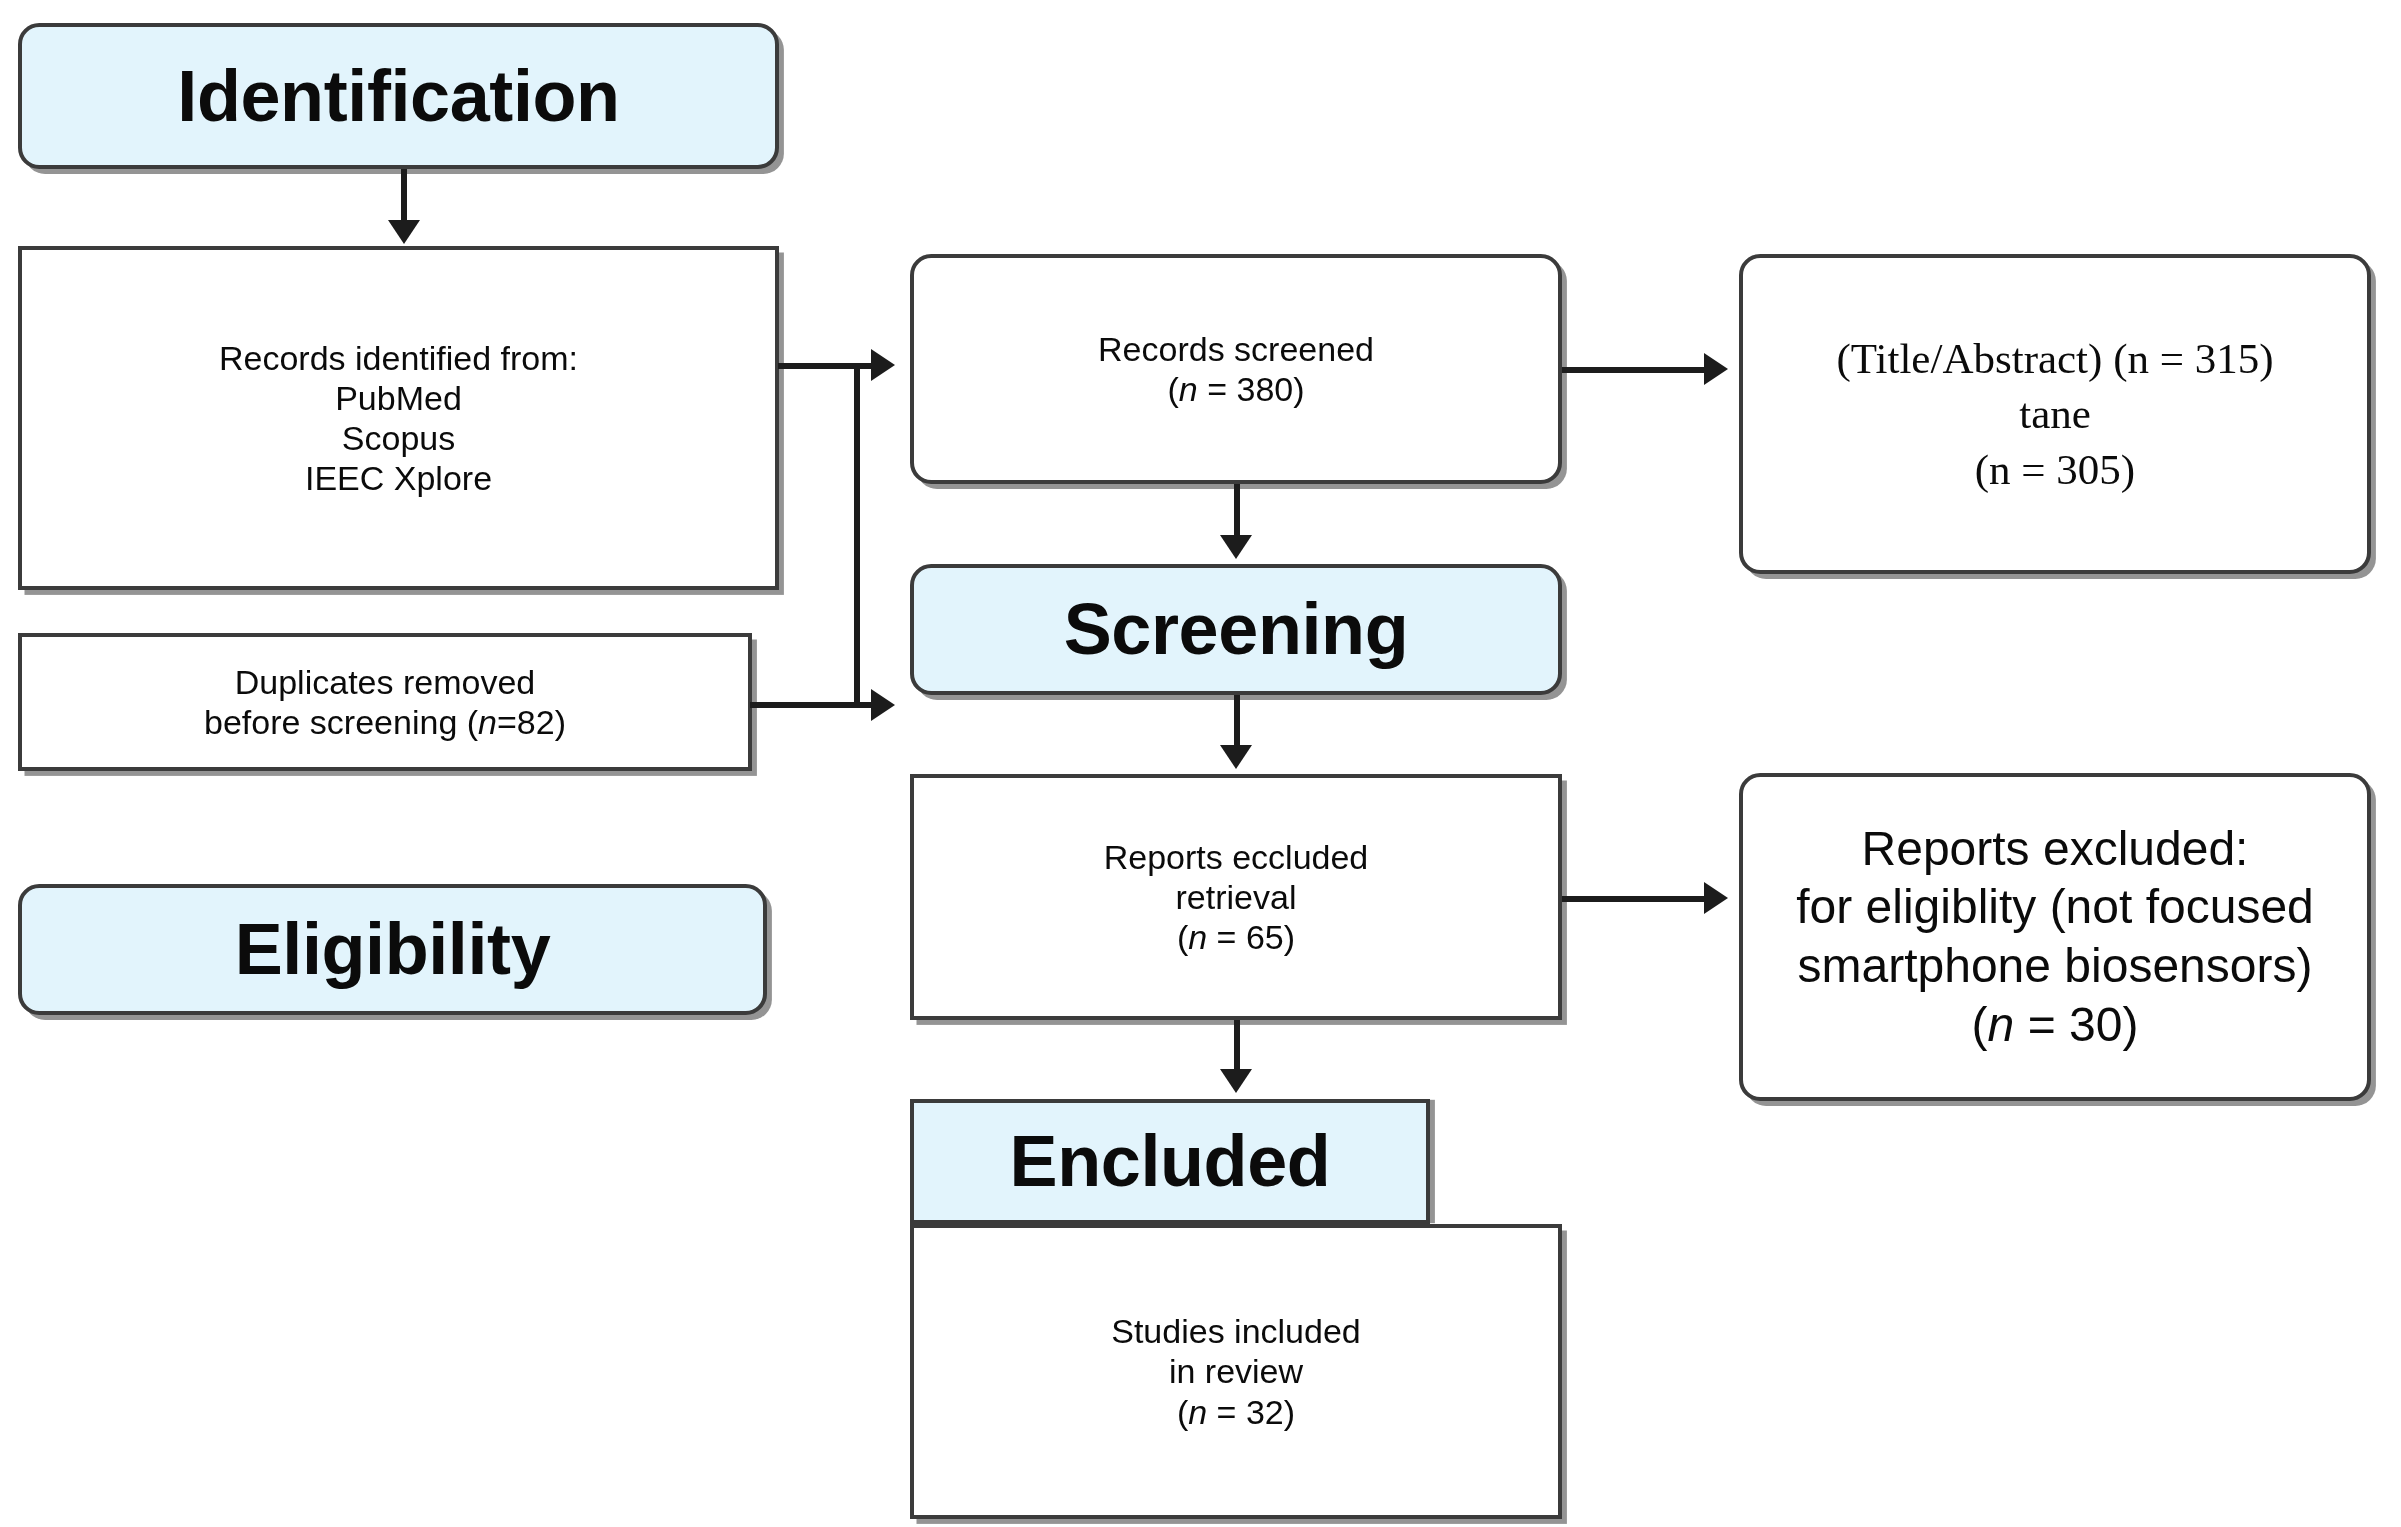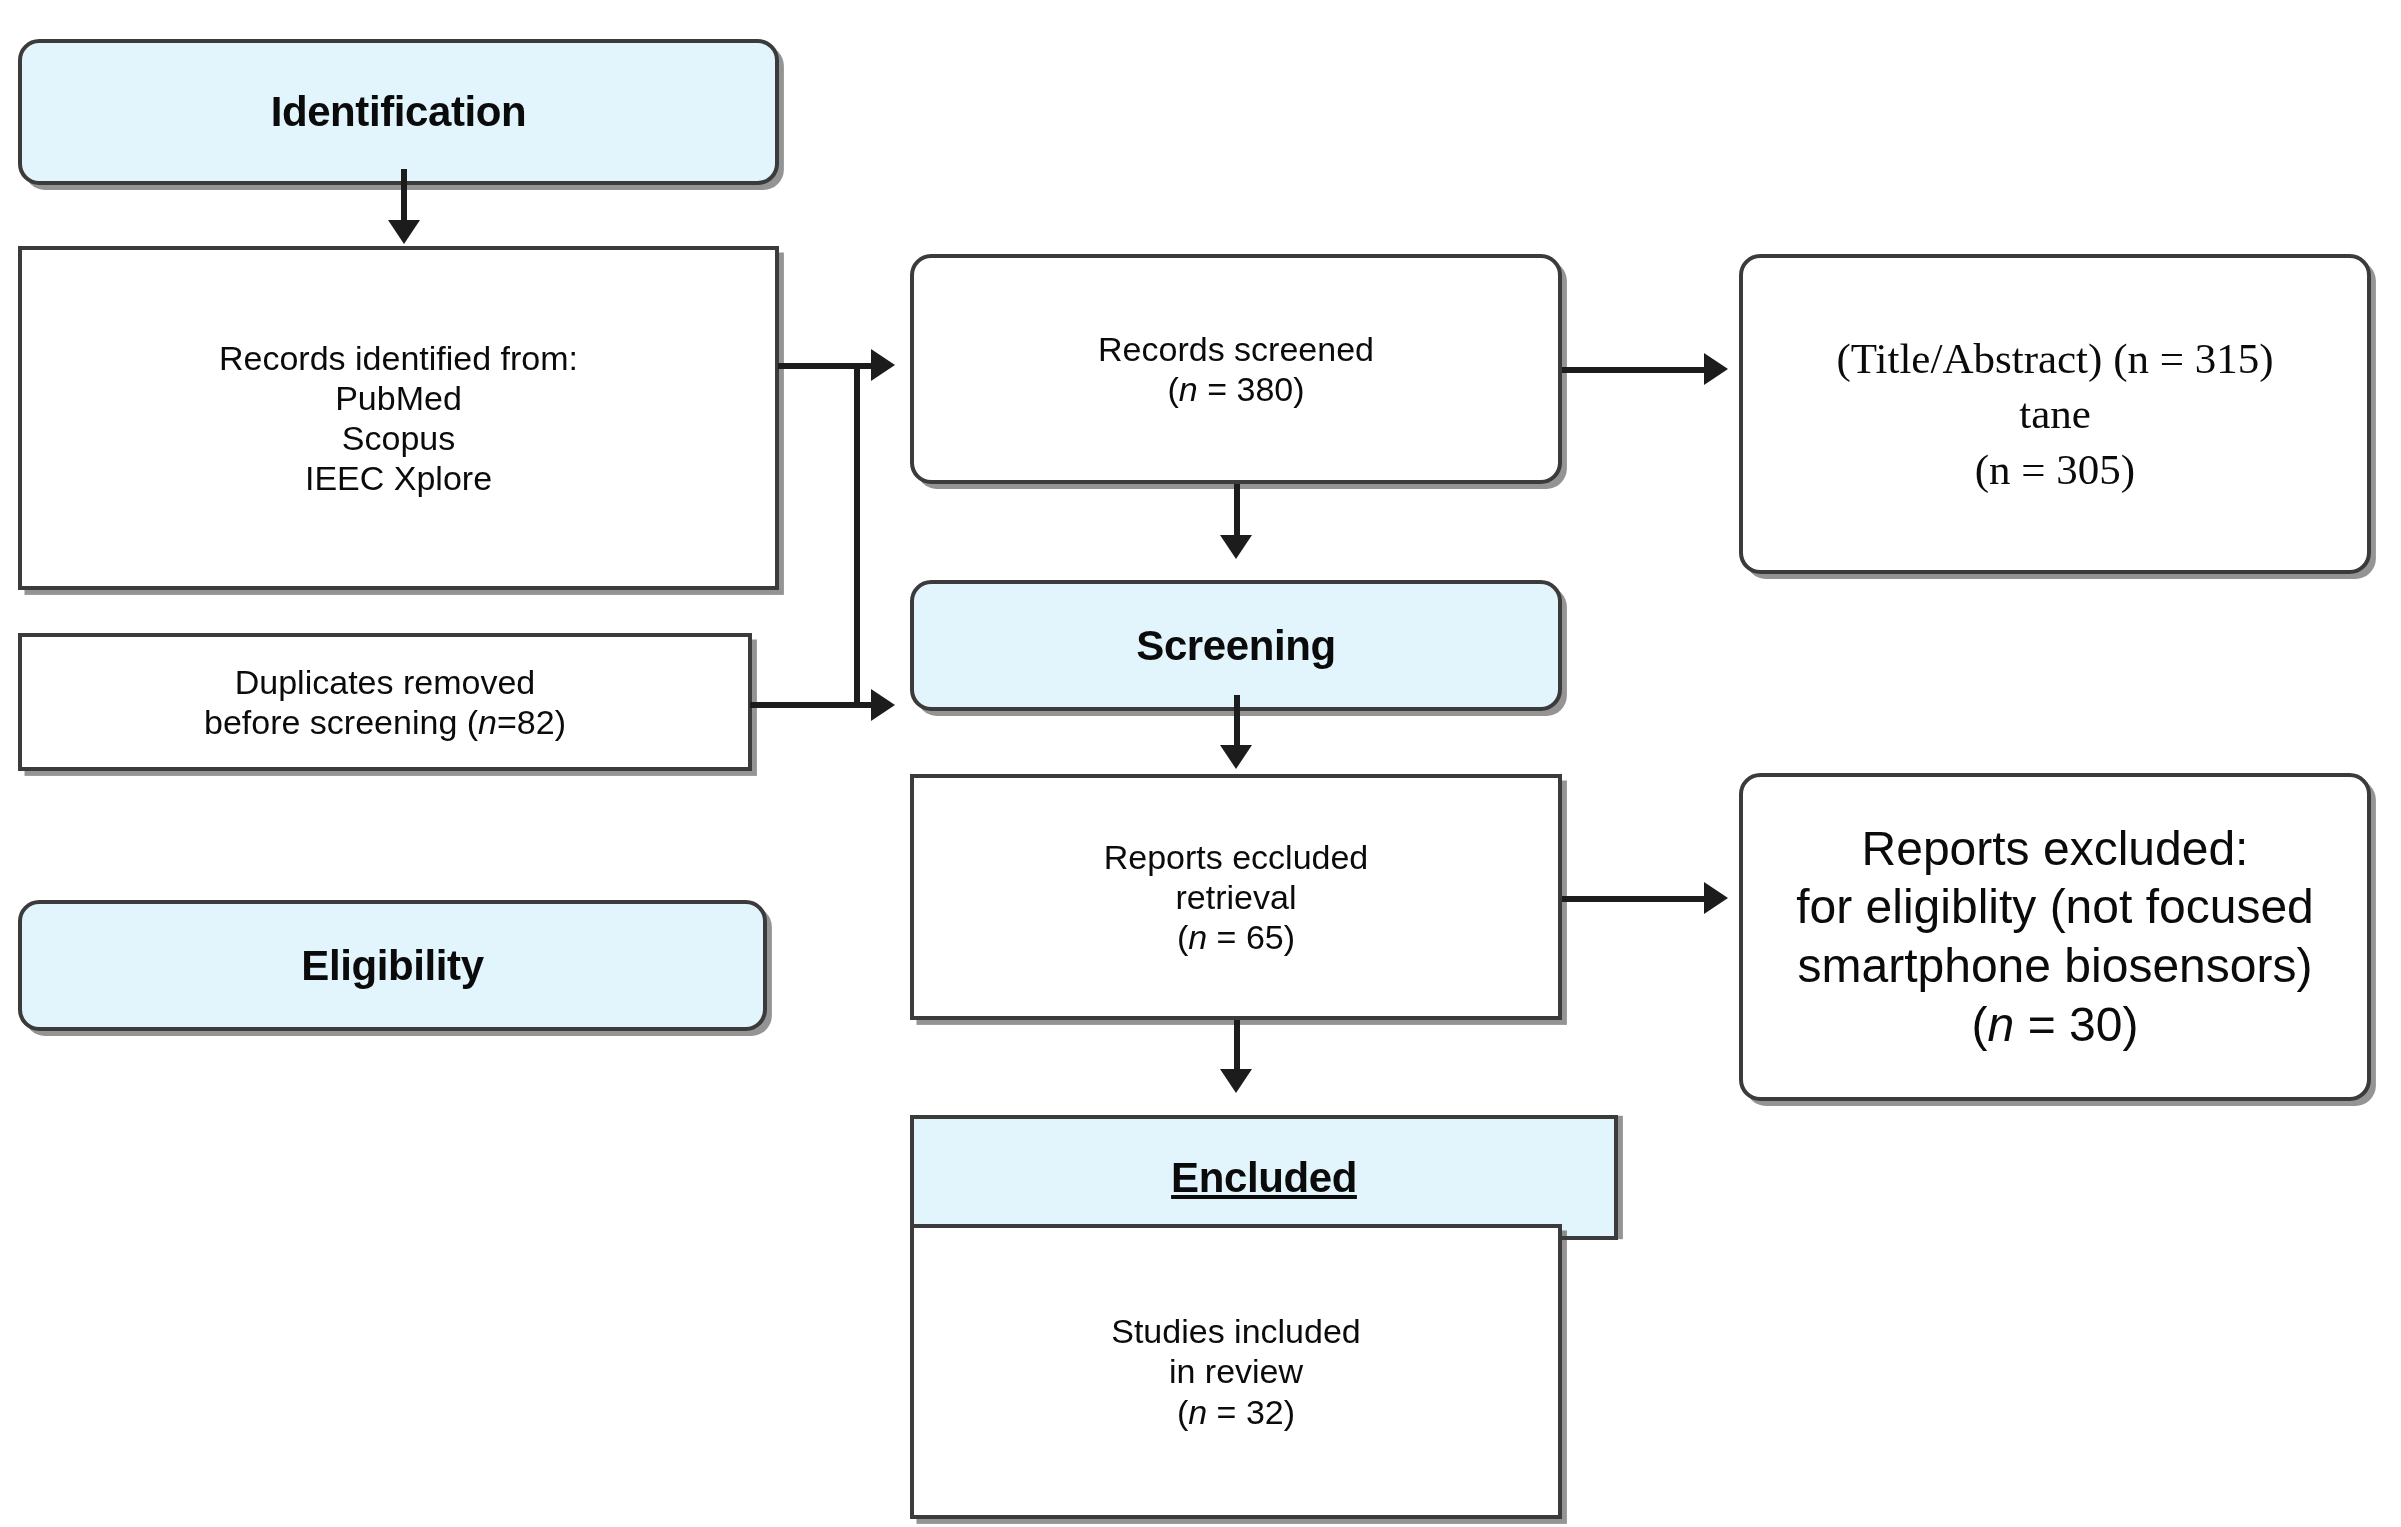--- a/index.html
+++ b/index.html
@@ -41,21 +41,21 @@
     font-weight: bold;
   }
   .box.flat { box-shadow: none; }
 
   .line {
     white-space: nowrap;
   }
   .ital { font-style: italic; }
 
   
-  .fs-stage   { font-size: 42px; letter-spacing: -0.4px; margin-top: 16px; }
+  .fs-stage   { font-size: 72px; letter-spacing: -0.4px; }
   .fs-body    { font-size: 34px; }
   .fs-body-sm { font-size: 48px; text-align: center; }
   .fs-serif   { font-family: "Liberation Serif", serif; font-size: 43px; }
 
   
   .conn {
     position: absolute;
     background: #1c1c1c;
   }
   .h-line { height: 5.7px; }
@@ -138,21 +138,21 @@
     <span class="line">Reports eccluded</span>
     <span class="line">retrieval</span>
     <span class="line">
       <span>(</span><span class="ital">n</span><span> = 65)</span>
     </span>
   </div>
 
   <div class="conn v-line" style="left:1234px; top:1020px; height:59px;"></div>
   <div class="arrow-down" style="left:1220px; top:1069px;"></div>
 
-  <div class="box stage fs-stage flat" style="left:910px; top:1099px; width:708px; height:125px; box-shadow:5.7px 0 0 -0.8px rgba(60,60,60,0.55);text-decoration:underline;">
+  <div class="box stage fs-stage flat" style="left:910px; top:1099px; width:520px; height:125px; box-shadow:5.7px 0 0 -0.8px rgba(60,60,60,0.55);">
     <span class="line">Encluded</span>
   </div>
 
   <div class="box fs-body" style="left:910px; top:1224px; width:652px; height:295px;">
     <span class="line">Studies included</span>
     <span class="line">in review</span>
     <span class="line">
       <span>(</span><span class="ital">n</span><span> = 32)</span>
     </span>
   </div>

